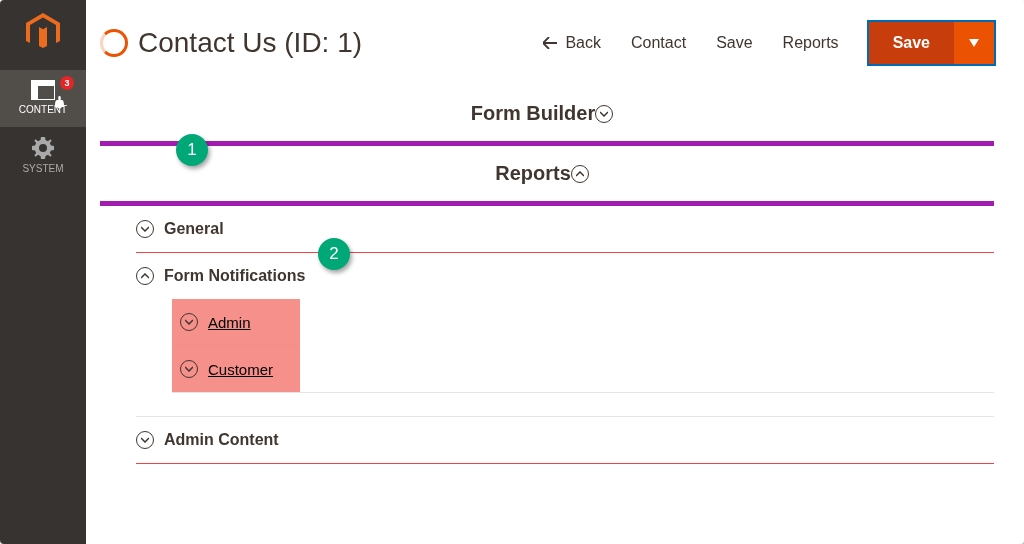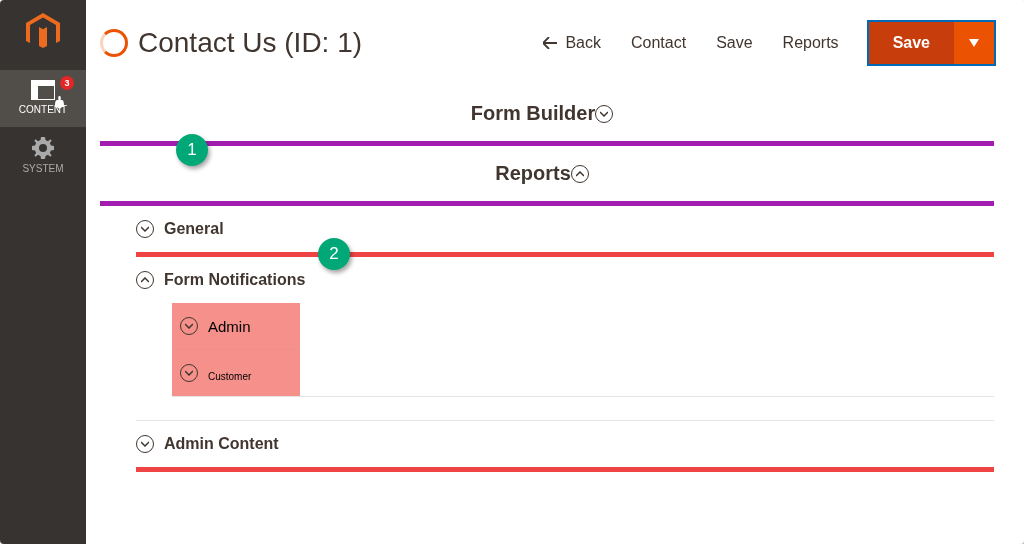--- a/index.html
+++ b/index.html
@@ -25,24 +25,24 @@
 .save-btn { background: #c73e0c; color: #ffffff; font-weight: 600; font-size: 16px; padding: 12px 24px; border: none; cursor: pointer; font-family: inherit; }
 .save-drop { background: #eb5202; border: none; width: 40px; display: flex; align-items: center; justify-content: center; cursor: pointer; }
 
 
 .content { padding: 0 30px 0 14px; }
 .sec { border-bottom: 5px solid #a21caf; display: flex; align-items: center; justify-content: center; padding: 16px 10px 16px 0; }
 .sec-title { font-size: 18px; color: #41362f; font-weight: 600; }
 .sec-title.h2 { font-size: 20px; }
 .chev-circ { width: 18px; height: 18px; border: 1.5px solid #41362f; border-radius: 50%; display: flex; align-items: center; justify-content: center; flex-shrink: 0; }
 .sub { padding: 0 0 0 36px; }
-.sub-row { display: flex; align-items: center; gap: 10px; padding: 14px 0; border-bottom: 5px solid #ef4444; }
+.sub-row { display: flex; align-items: center; gap: 10px; padding: 14px 0; border-bottom: 1px solid #ef4444; }
 .sub-row .lbl { font-size: 16px; font-weight: 600; color: #41362f; }
 .sub2 { padding: 0 0 0 36px; }
-.sub2-row { display: flex; align-items: flex-end; gap: 10px; padding: 14px 8px; border-bottom: 1px solid #e5e5e5; }
+.sub2-row { display: flex; align-items: center; gap: 10px; padding: 14px 8px; border-bottom: 1px solid #e5e5e5; text-decoration: underline; }
 .sub2-row:first-child { border-bottom: 1px solid #ef8f8a; }
 .hilite { background: #f5908a; width: 128px; }
 
 
 .bubble { position: absolute; width: 32px; height: 32px; background: #00a878; border-radius: 50%; color: #fff; display: flex; align-items: center; justify-content: center; font-size: 17px; font-weight: 400; box-shadow: 2px 3px 4px rgba(0,0,0,0.35); z-index: 10; }
 </style>
 </head>
 <body>
 
 <div class="wrap">
@@ -150,21 +150,21 @@
                   </svg>
                 </span>
               <span class="lbl" style="font-size:15px">Admin</span>
             </div>
             <div class="sub2-row" style="border-bottom:none">
               <span class="chev-circ">
                   <svg width="8" height="6" viewBox="0 0 8 6">
                     <path d="M0 1 L4 5 L8 1" stroke="#41362f" stroke-width="1.5" fill="none"></path>
                   </svg>
                 </span>
-              <span class="lbl" style="font-size:10px">Customer</span>
+              <span class="lbl" style="font-size:15px">Customer</span>
             </div>
           </div>
           <div style="border-top:1px solid #e5e5e5;margin-top:0"></div>
         </div>
 
         <div style="height:24px;border-bottom:1px solid #e5e5e5"></div>
 
 
         <div class="sub-row">
           <span class="chev-circ">

